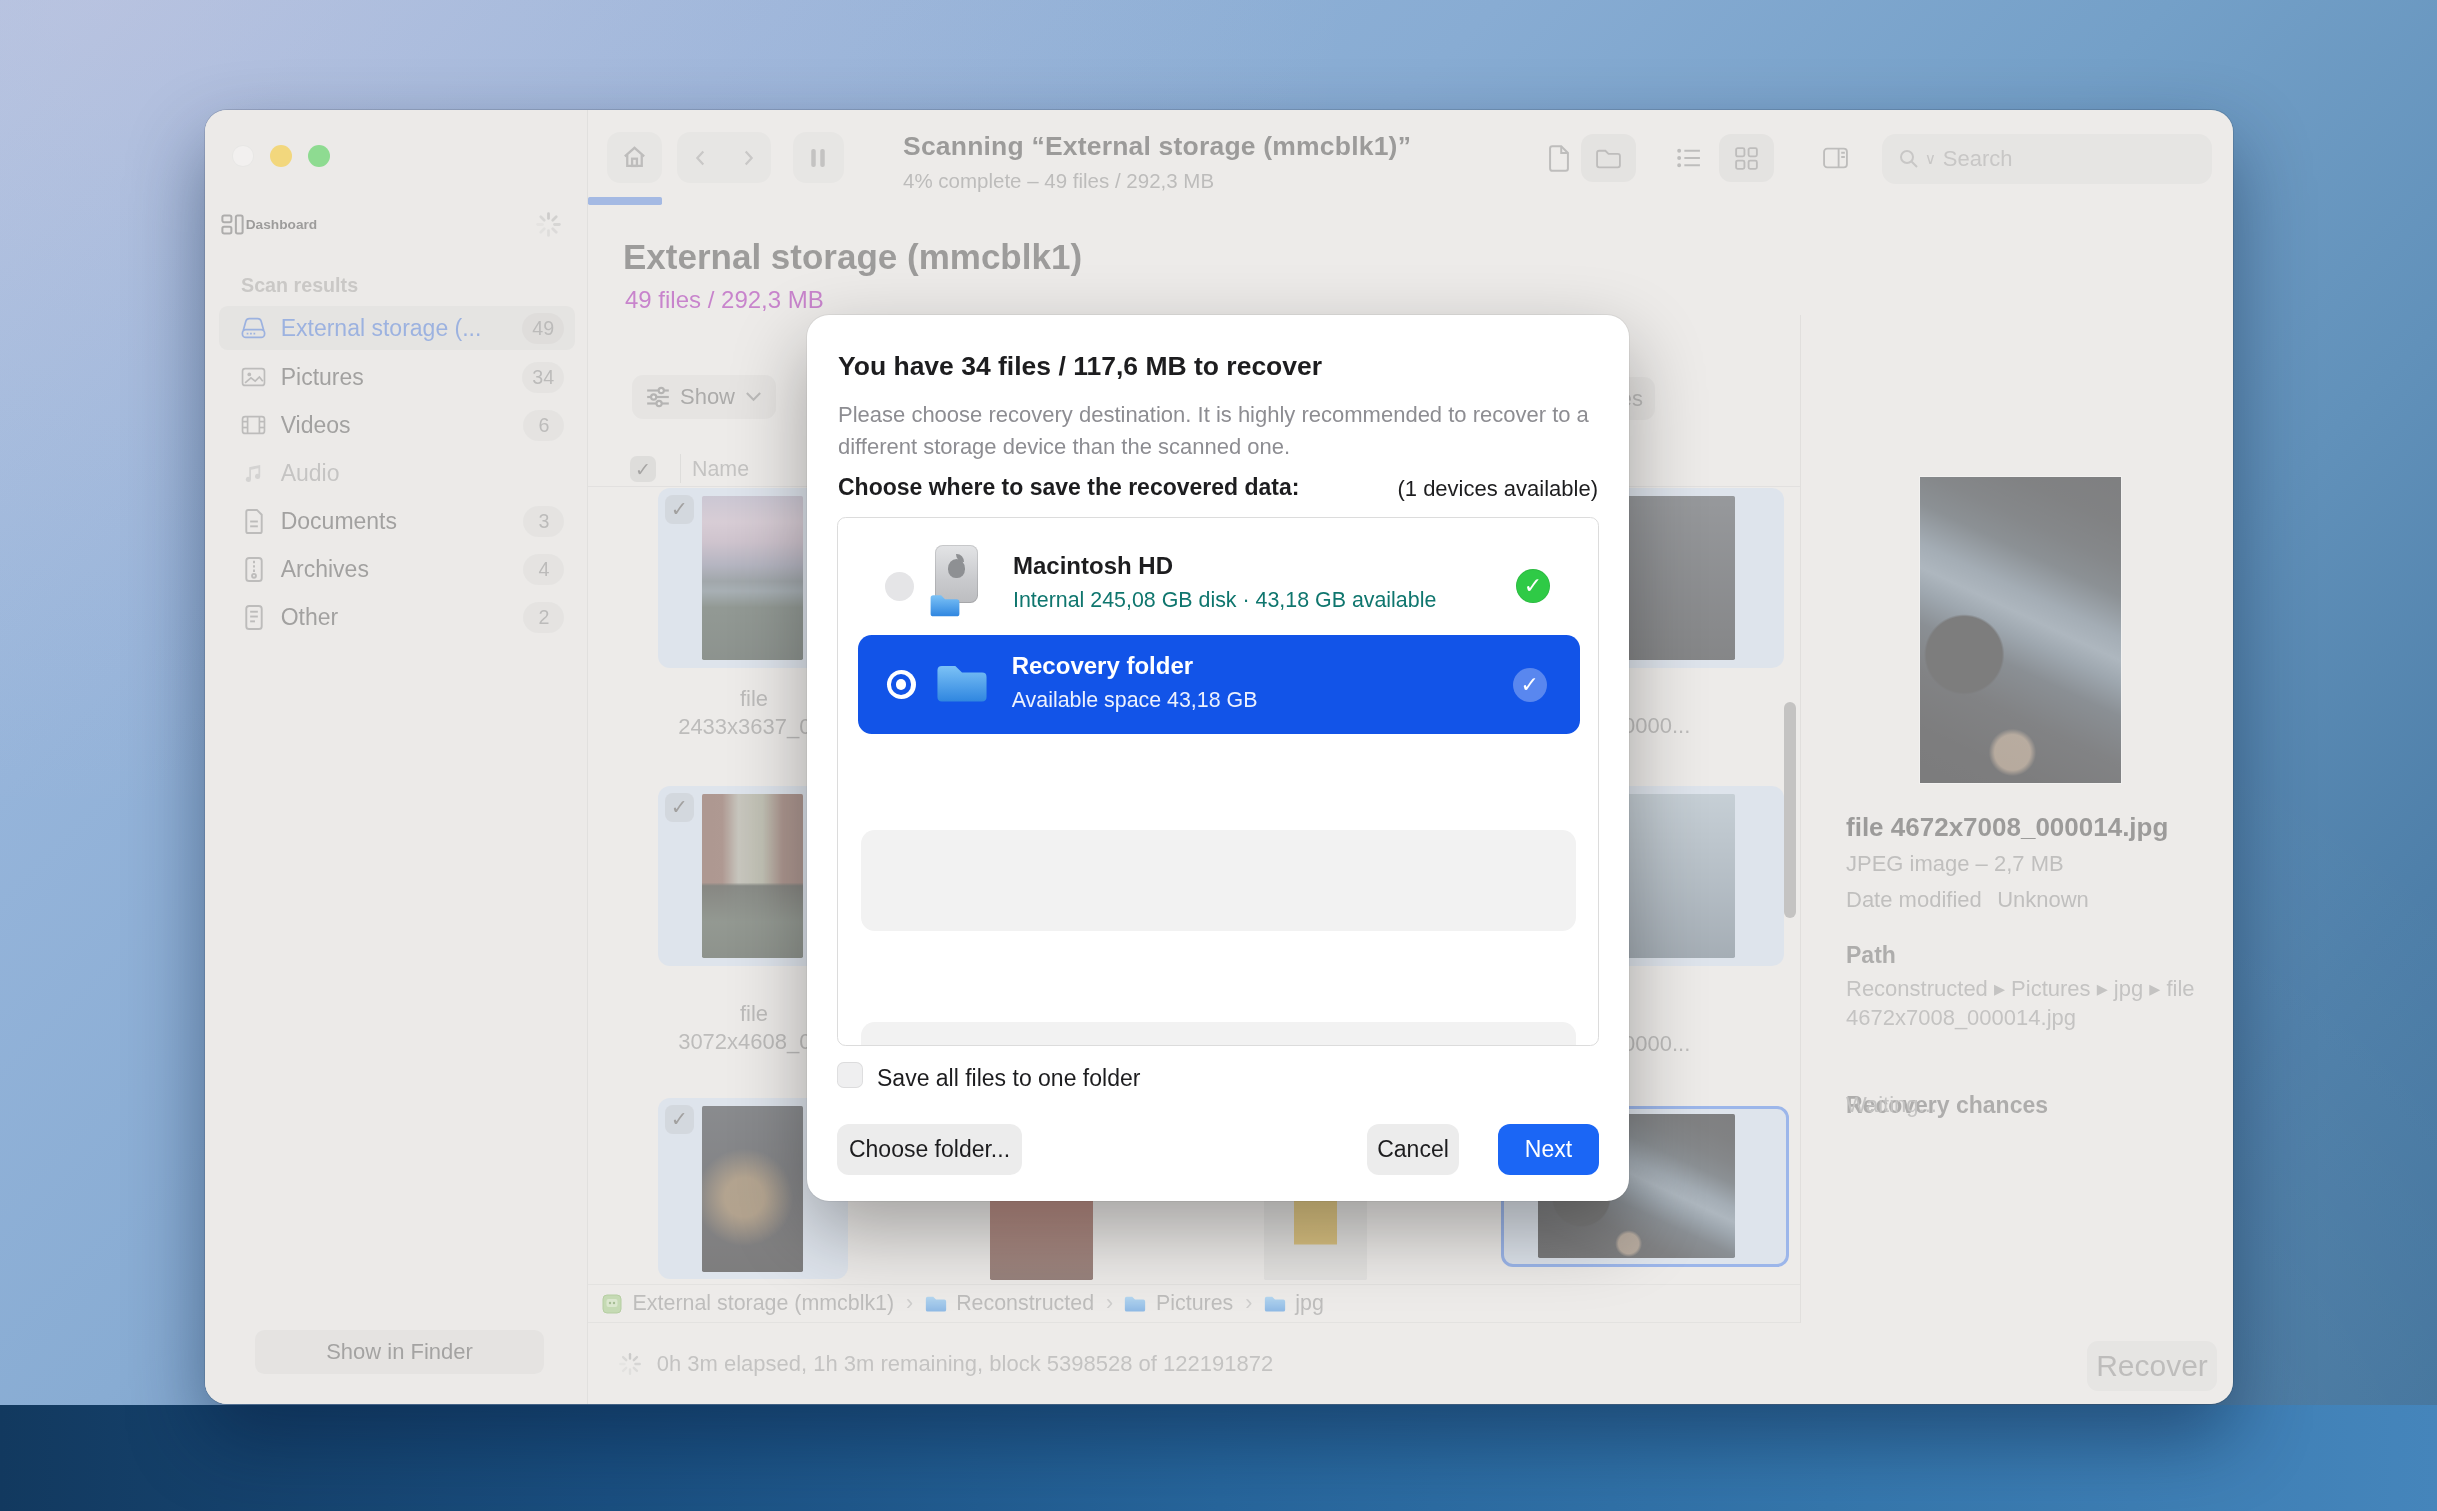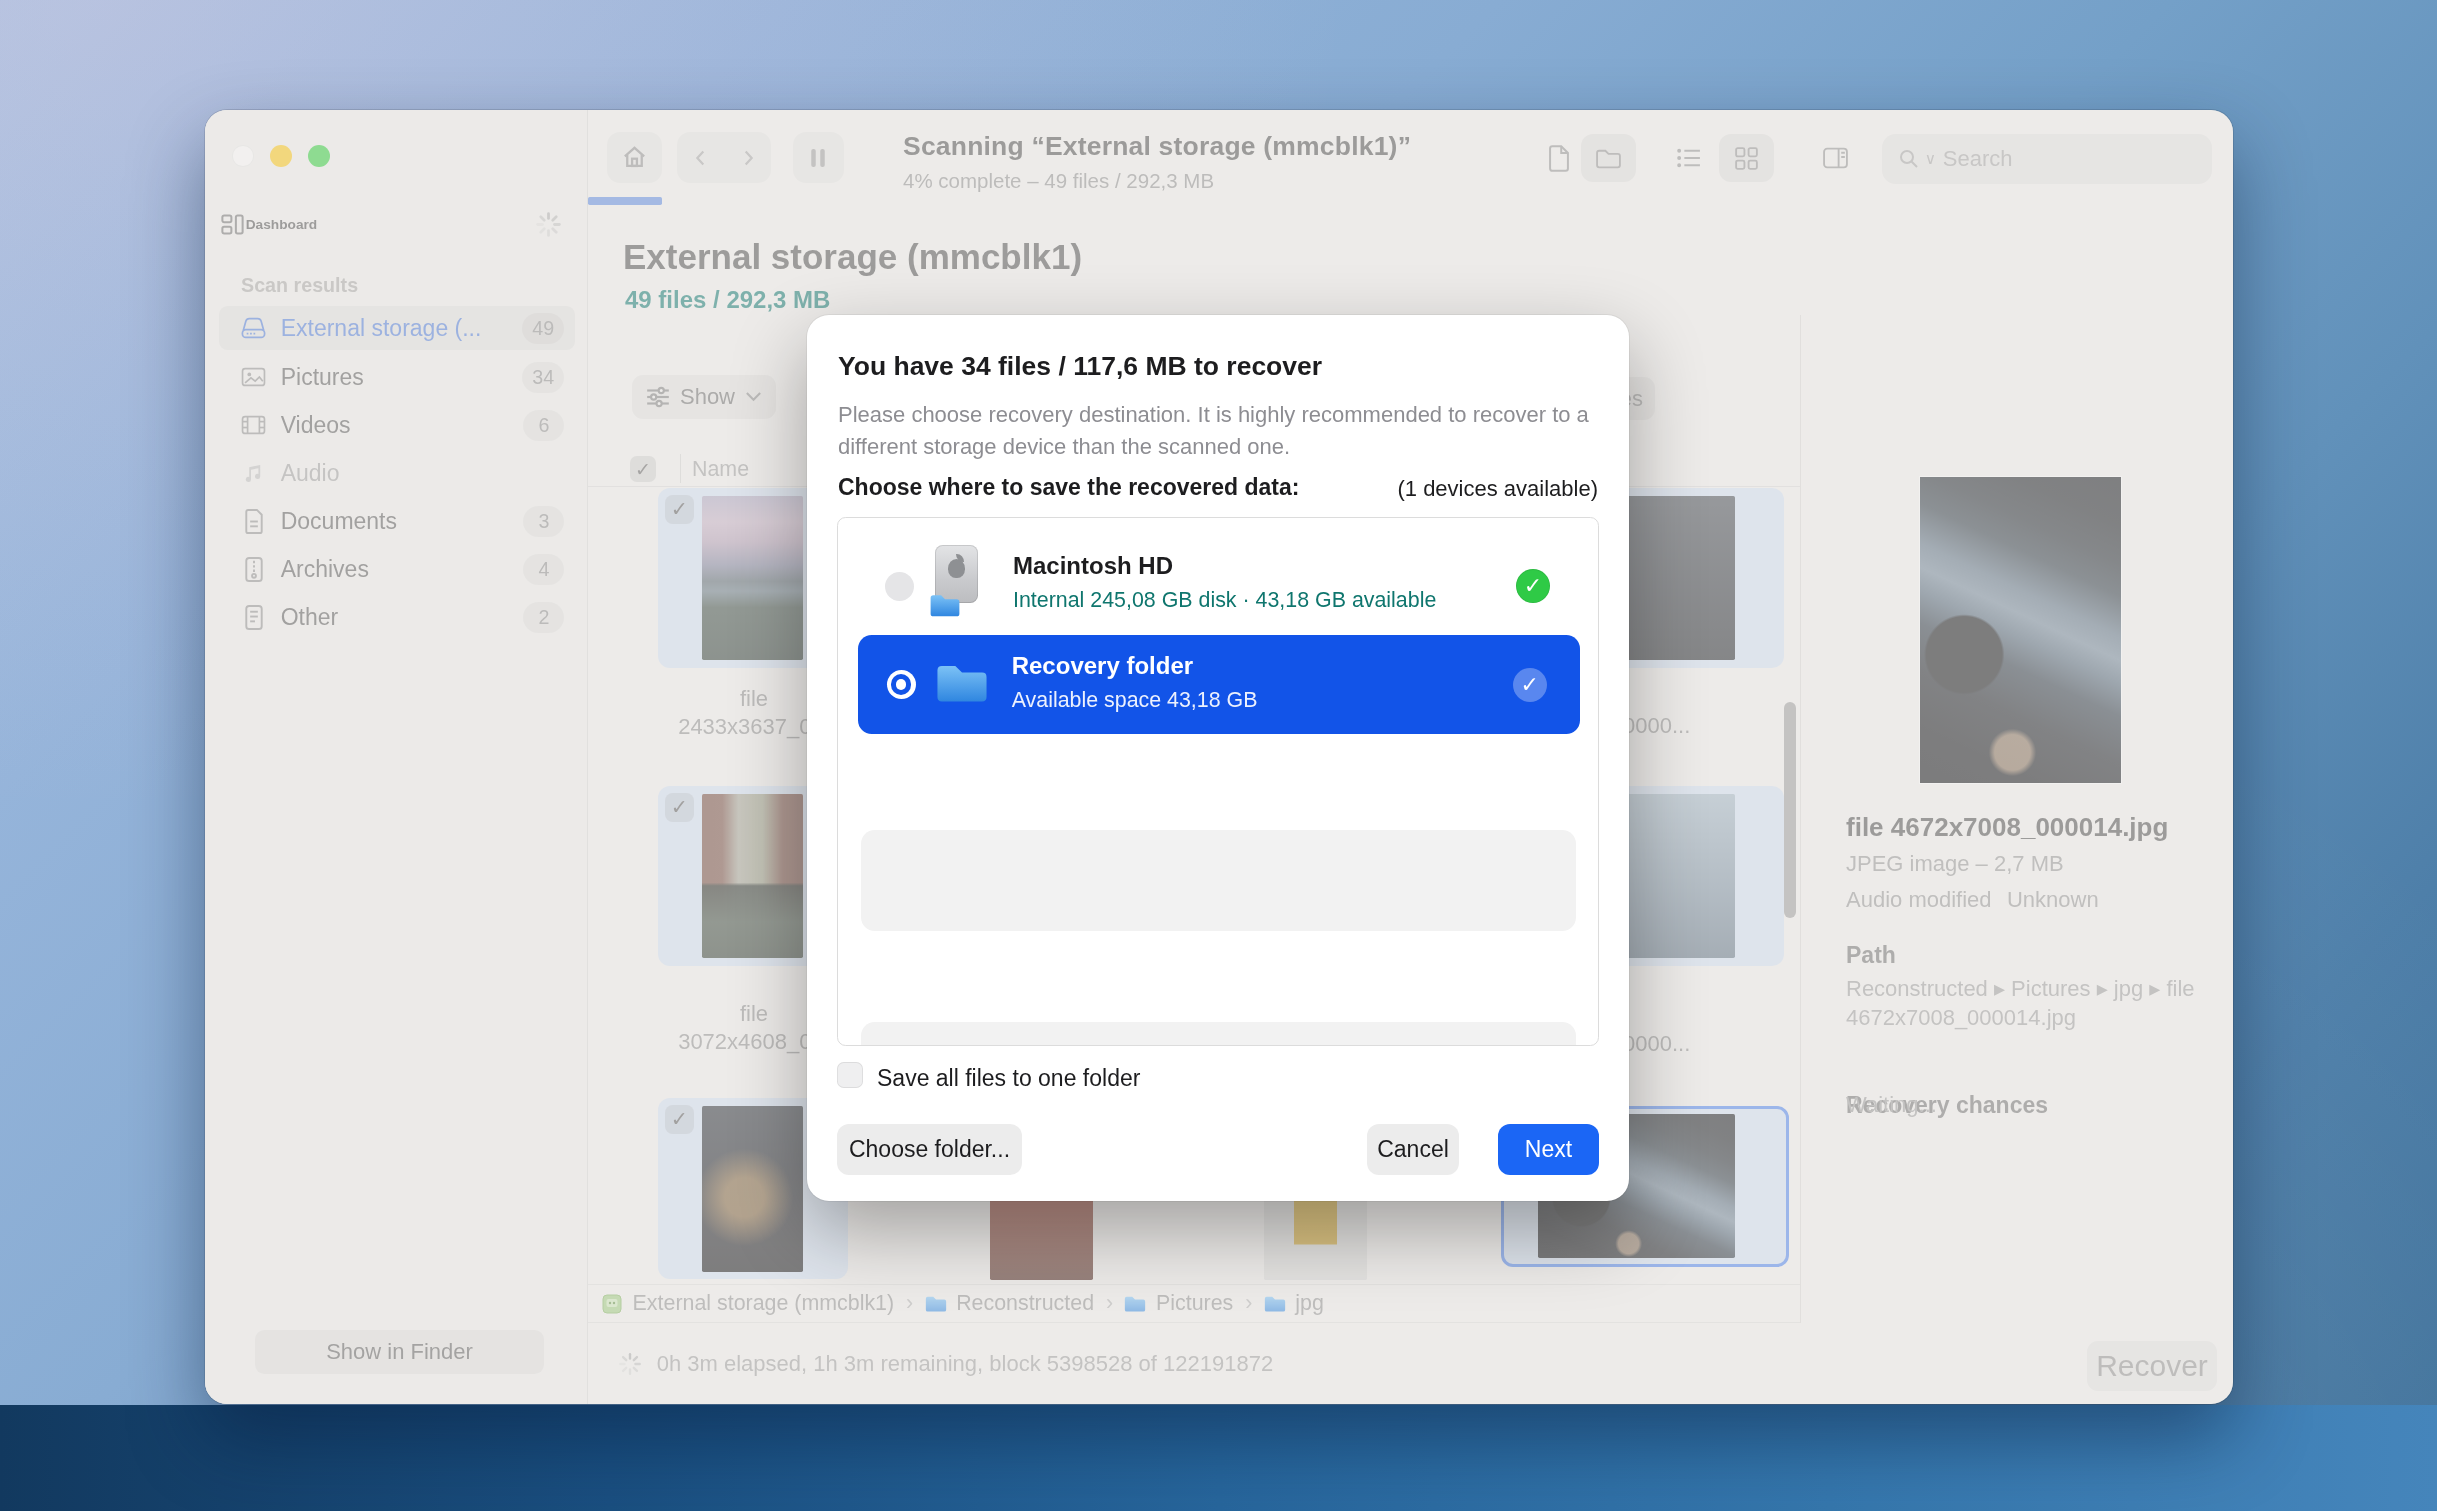--- a/index.html
+++ b/index.html
@@ -53,21 +53,21 @@
   .title-wrap { left:315px; top:20.5px; }
   .tb-title { font-size:26.5px; font-weight:bold; color:#4a4a4a; letter-spacing:0.2px; }
   .tb-sub { margin-top:7.7px; font-size:20.5px; color:#8d8d8d; }
   .icon-btn { top:24px; width:55px; height:48px; display:flex; align-items:center; justify-content:center; color:#8f8f8f; }
   .icon-btn.active { background:rgba(0,0,0,.07); border-radius:12px; }
   .searchbox { left:1294px; top:24px; width:330px; height:50px; background:rgba(0,0,0,.055); border-radius:13.7px;
     display:flex; align-items:center; padding:0 15.4px; color:#a2a2a2; font-size:22px; gap:6.8px;}
   .progress-strip { left:0; top:87px; width:74px; height:7.7px; background:#5b87dd; border-radius:1.7px; }
 
   .page-h1 { left:35px; top:127px; font-size:35px; font-weight:bold; color:#4c4c4c; }
-  .page-sub { left:37px; top:176px; font-size:24px; font-weight:bold; color:#0f766e;text-align:center; }
+  .page-sub { left:37px; top:176px; font-size:24px; font-weight:normal; color:#a21caf;text-align:center; }
 
   .show-btn { left:44px; top:265px; width:144px; height:44px; background:rgba(0,0,0,.06); border-radius:11px;
     display:flex; align-items:center; justify-content:center; gap:8.6px; color:#6a6a6a; font-size:22px; }
   .es-frag { left:1011px; top:267px; width:56px; height:43px; background:rgba(0,0,0,.06); border-radius:11px;
     display:flex; align-items:center; justify-content:flex-end; padding-right:12px; color:#8a8a8a; font-size:22px; }
 
   .thead-check { left:42px; top:346px; width:26px; height:26px; border-radius:6.8px; background:rgba(0,0,0,.12);
     color:#5f5f5f; font-size:19px; display:flex; align-items:center; justify-content:center; }
   .thead-sep { left:92px; top:344px; width:0.9px; height:29px; background:rgba(0,0,0,.12); }
   .thead-name { left:104px; top:347px; font-size:21.4px; color:#9a9a9a; }
@@ -463,21 +463,21 @@
       <span class="thumb t-cockpit" style="left:34px;top:5.1px;width:197px;height:144px"></span>
     </div>
 
     <div class="abs vscroll"></div>
 
     <div class="abs panel-divider"></div>
     <div class="abs preview t-cockpit"></div>
     <div class="abs d-filename">file 4672x7008_000014.jpg</div>
     <div class="abs d-kind">JPEG image – 2,7 MB</div>
     <div class="abs d-date">
-      <span>Audio modified</span>
+      <span>Date modified</span>
       <span>Unknown</span>
     </div>
     <div class="abs d-path-label">Path</div>
     <div class="abs d-path">Reconstructed ▸ Pictures ▸ jpg ▸ file 4672x7008_000014.jpg</div>
     <div class="abs d-ch-label">Recovery chances</div>
     <div class="abs d-ch-value">Waiting...</div>
 
     <div class="abs crumbs">
       <span class="crumb">
         <span>

